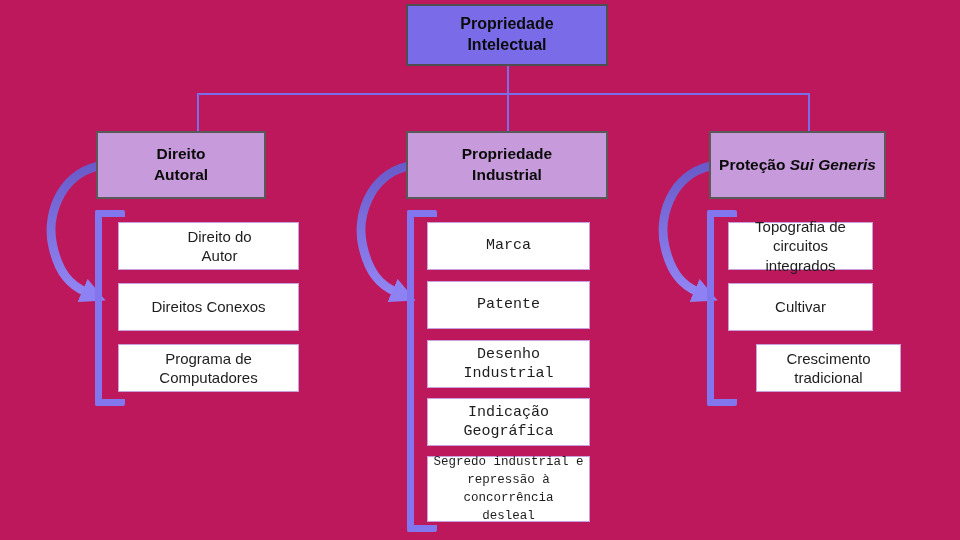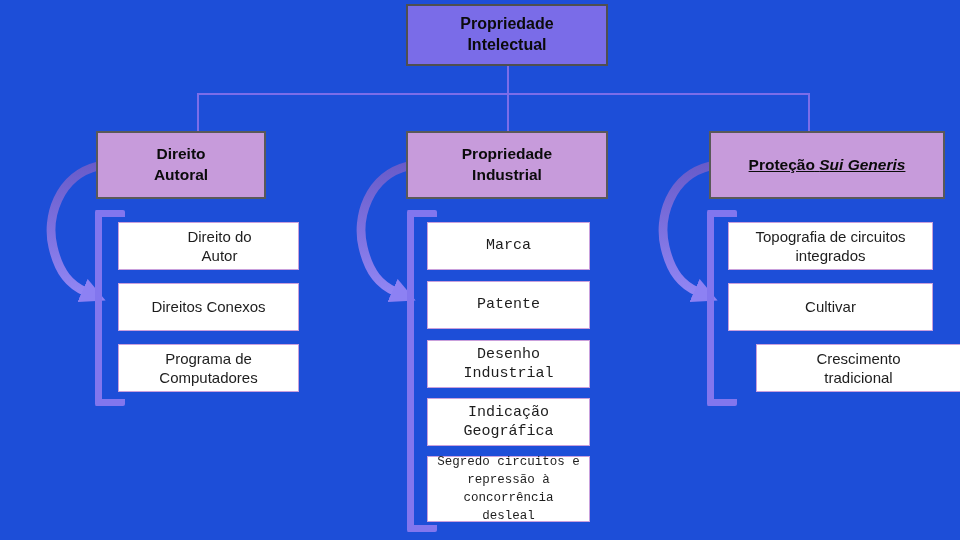--- a/index.html
+++ b/index.html
@@ -1,35 +1,35 @@
 <!DOCTYPE html>
 <html><head>
 <meta charset="utf-8">
 <style>
   html,body{margin:0;padding:0;background:#ffffff;}
   body{font-family:"Liberation Sans","DejaVu Sans",sans-serif;}
-  #canvas{position:relative;width:960px;height:540px;background:#1d4ed8;overflow:hidden;}
+  #canvas{position:relative;width:960px;height:540px;background:#be185d;overflow:hidden;}
 
   .root-box{
     position:absolute;left:406px;top:4px;width:202px;height:62px;
     background:#7a6ce8;border:2px solid #4f4f4f;box-sizing:border-box;
     display:flex;align-items:center;justify-content:center;
     font-weight:bold;font-size:16px;line-height:1.3;color:#0b0b0b;
     text-align:center;white-space:pre-line;
   }
   .header-box{
     position:absolute;top:131px;height:68px;
     background:#c79bdb;border:2px solid #595959;box-sizing:border-box;
     display:flex;align-items:center;justify-content:center;
     font-weight:bold;font-size:15.5px;line-height:1.35;color:#0b0b0b;
     text-align:center;white-space:pre-line;
   }
   .hb-1{left:96px;width:170px;}
   .hb-2{left:406px;width:202px;}
-  .hb-3{left:709px;width:236px;white-space:normal;text-decoration:underline;}
+  .hb-3{left:709px;width:177px;white-space:normal;}
   .italic{font-style:italic;}
 
   .conn{position:absolute;background:#7b6de9;}
   .conn-v{width:2px;}
   .conn-h{height:2px;}
 
   .bracket{
     position:absolute;width:30px;box-sizing:border-box;
     border-left:7px solid #8276ee;border-top:7px solid #8276ee;border-bottom:7px solid #8276ee;
     border-radius:2px;
@@ -40,21 +40,21 @@
 
   .item-box{
     position:absolute;height:48px;
     background:#ffffff;border:1px solid #c9a0dc;box-sizing:border-box;
     display:flex;align-items:center;justify-content:center;
     font-size:15px;line-height:1.3;color:#1d1d1d;
     text-align:center;white-space:pre-line;
   }
   .col-1 .item-box{left:118px;width:181px;}
   .col-2 .item-box{left:427px;width:163px;font-family:Liberation Mono, monospace;}
-  .col-3 .item-box{left:728px;width:205px;}
+  .col-3 .item-box{left:728px;width:145px;}
   .small-text{font-size:12.5px;line-height:1.45;}
 
   .arrow-svg{position:absolute;left:0;top:0;width:960px;height:540px;pointer-events:none;}
 </style>
 </head>
 <body>
 
 <div id="canvas">
 
   <div class="conn conn-v" style="left:507px;top:66px;height:27px;"></div>
@@ -105,21 +105,21 @@
     <div class="item-box" style="top:283px;"><span>Direitos Conexos</span></div>
     <div class="item-box" style="top:344px;"><span>Programa de
 Computadores</span></div>
   </div>
 
   <div class="col-2">
     <div class="item-box" style="top:222px;"><span>Marca</span></div>
     <div class="item-box" style="top:281px;"><span>Patente</span></div>
     <div class="item-box" style="top:340px;"><span>Desenho Industrial</span></div>
     <div class="item-box" style="top:398px;text-align:center;"><span>Indicação Geográfica</span></div>
-    <div class="item-box small-text" style="top:456px;height:66px;"><span>Segredo circuitos e
+    <div class="item-box small-text" style="top:456px;height:66px;"><span>Segredo industrial e
 repressão à concorrência
 desleal</span></div>
   </div>
 
   <div class="col-3">
     <div class="item-box" style="top:222px;"><span>Topografia de circuitos
 integrados</span></div>
     <div class="item-box" style="top:283px;"><span>Cultivar</span></div>
     <div class="item-box" style="top:344px;margin-left:28px;"><span>Crescimento
 tradicional</span></div>

